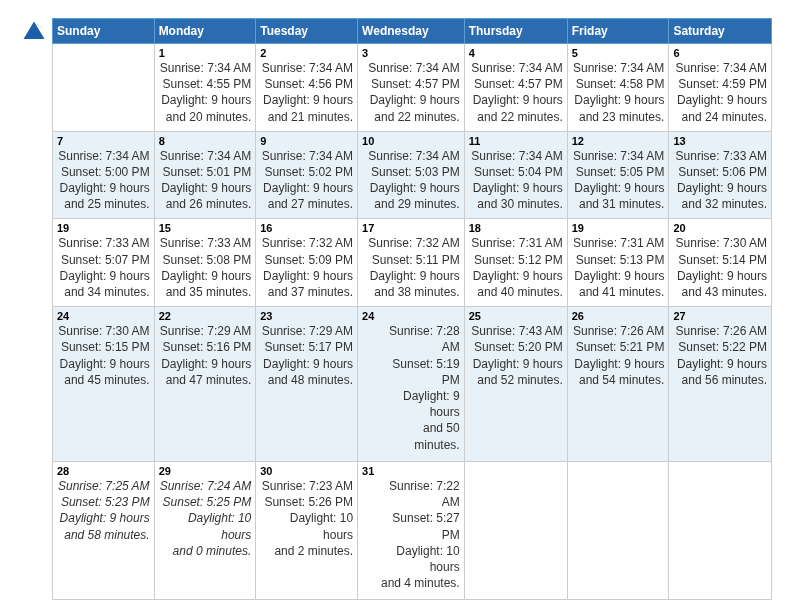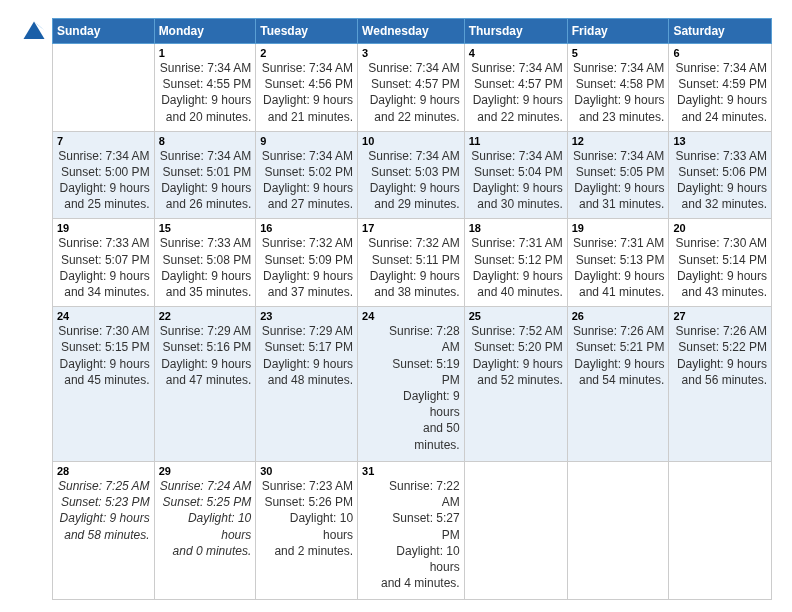--- a/index.html
+++ b/index.html
@@ -307,21 +307,21 @@
           </td>
           <td>
             <span class="day-num">24</span>
             <div class="day-info" style="white-space: pre-line; margin-left: 25px;">Sunrise: 7:28 AM
 Sunset: 5:19 PM
 Daylight: 9 hours
 and 50 minutes.</div>
           </td>
           <td>
             <span class="day-num">25</span>
-            <div class="day-info" style="white-space: pre-line;">Sunrise: 7:52 AM
+            <div class="day-info" style="white-space: pre-line;">Sunrise: 7:43 AM
 Sunset: 5:20 PM
 Daylight: 9 hours
 and 52 minutes.</div>
           </td>
           <td>
             <span class="day-num">26</span>
             <div class="day-info" style="white-space: pre-line;">Sunrise: 7:26 AM
 Sunset: 5:21 PM
 Daylight: 9 hours
 and 54 minutes.</div>

